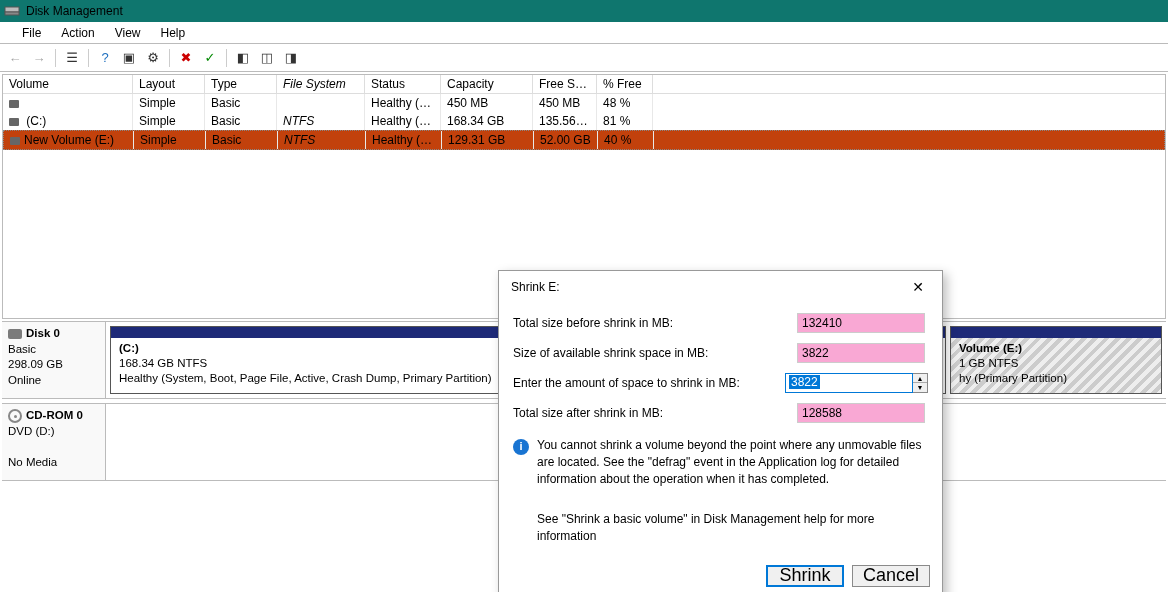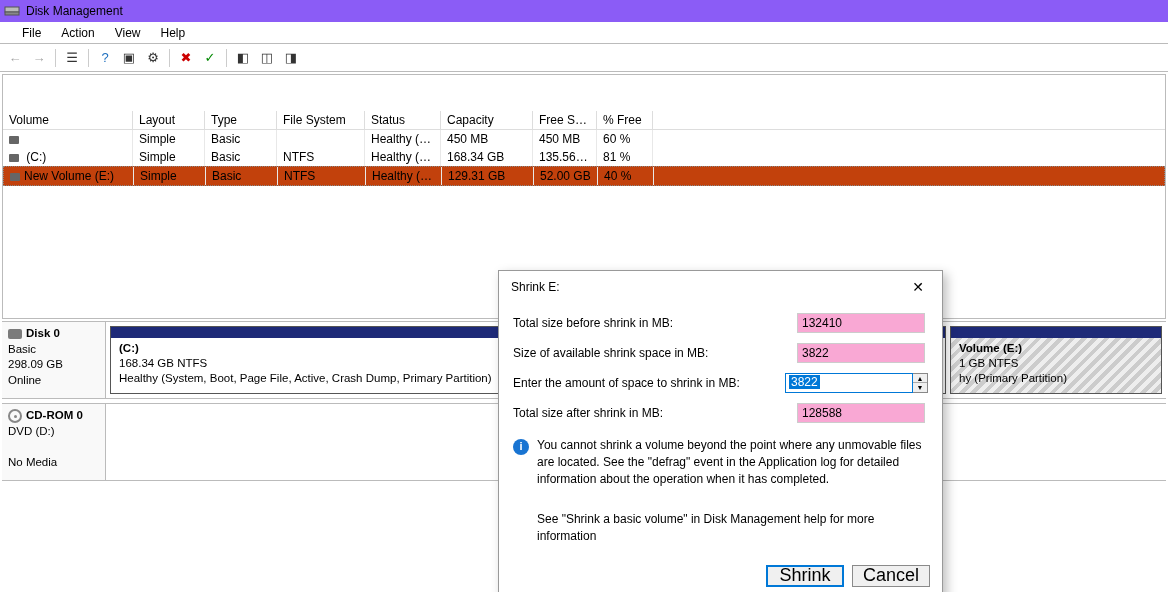--- a/index.html
+++ b/index.html
@@ -12,21 +12,21 @@
     width: 1168px; height: 592px;
     overflow: hidden;
     position: relative;
   }
   
   .titlebar {
     height: 22px;
     display: flex;
     align-items: center;
     padding: 0 4px;
-    background: #8b5cf6;
+    background: #0f766e;
   }
   .titlebar .app-icon {
     width: 16px; height: 16px;
     margin-right: 6px;
     display: inline-flex; align-items: center; justify-content: center;
   }
   .titlebar .title { font-size: 12px; }
   
   .menubar {
     height: 22px;
@@ -77,38 +77,38 @@
     background: #fff;
     font-size: 12px;
   }
   .vl-cell, .vl-hcell {
     padding: 2px 6px;
     overflow: hidden;
     text-overflow: ellipsis;
     white-space: nowrap;
     border-right: 1px solid #e8e8e8;
   }
-  .vl-hcell { border-right: 1px solid #ddd; cursor: default; margin-top: 36px; }
+  .vl-hcell { border-right: 1px solid #ddd; cursor: default; }
   .vl-row {
     display: flex;
     font-size: 12px;
   }
   .vl-row.selected { background: #c2410c; border: 1px dotted #888; }
   .vl-row .disk-glyph {
     width: 10px; height: 8px;
     background: #666;
     display: inline-block;
     margin-right: 4px;
     vertical-align: middle;
     border-radius: 1px;
   }
   .col-volume { width: 130px; }
   .col-layout { width: 72px; }
   .col-type   { width: 72px; }
-  .col-fs     { width: 88px; }
+  .col-fs     { width: 88px; font-style: italic; }
   .col-status { width: 76px; }
   .col-cap    { width: 92px; }
   .col-free   { width: 64px; }
   .col-pct    { width: 56px; }
   
   .disk-graph {
     margin: 2px;
   }
   .disk-row {
     display: flex;
@@ -344,21 +344,21 @@
   </div>
 
   <div class="vl-row">
     <div class="vl-cell col-volume"><span class="disk-glyph"></span><span></span></div>
     <div class="vl-cell col-layout">Simple</div>
     <div class="vl-cell col-type">Basic</div>
     <div class="vl-cell col-fs"></div>
     <div class="vl-cell col-status">Healthy (R...</div>
     <div class="vl-cell col-cap">450 MB</div>
     <div class="vl-cell col-free">450 MB</div>
-    <div class="vl-cell col-pct">60 %</div>
+    <div class="vl-cell col-pct">48 %</div>
   </div>
 
   <div class="vl-row">
     <div class="vl-cell col-volume"><span class="disk-glyph"></span><span> (C:)</span></div>
     <div class="vl-cell col-layout">Simple</div>
     <div class="vl-cell col-type">Basic</div>
     <div class="vl-cell col-fs">NTFS</div>
     <div class="vl-cell col-status">Healthy (S...</div>
     <div class="vl-cell col-cap">168.34 GB</div>
     <div class="vl-cell col-free">135.56 GB</div>

